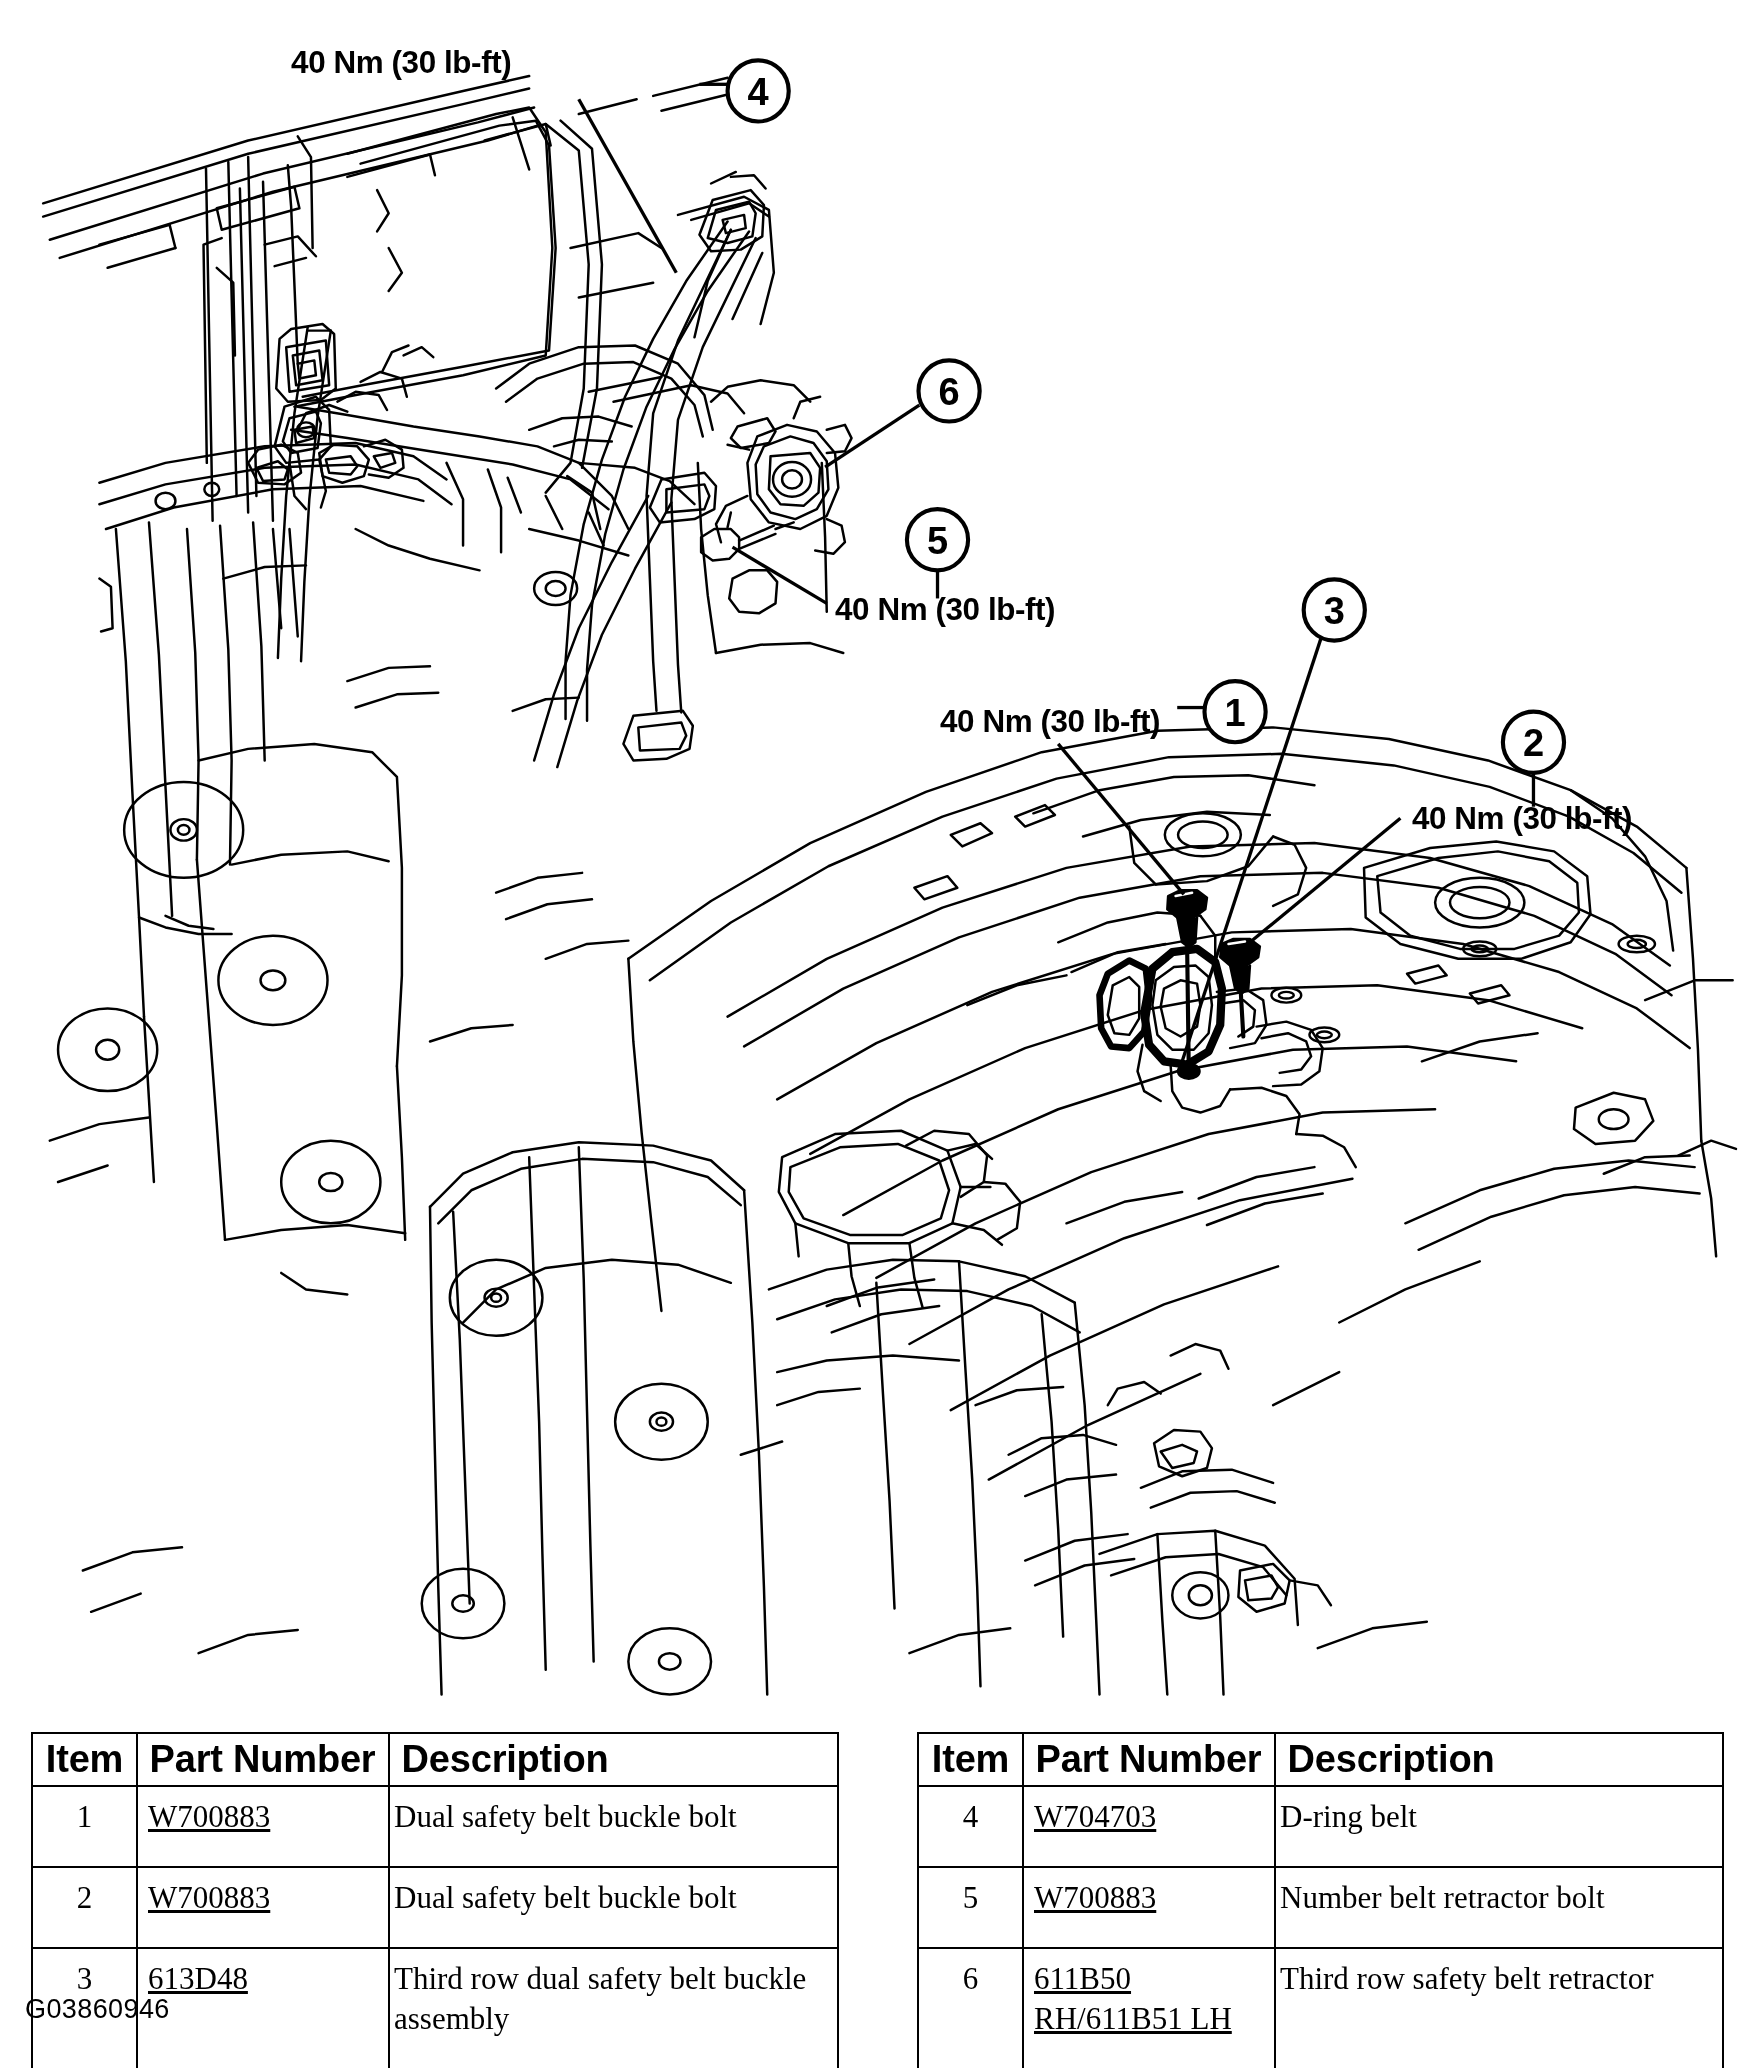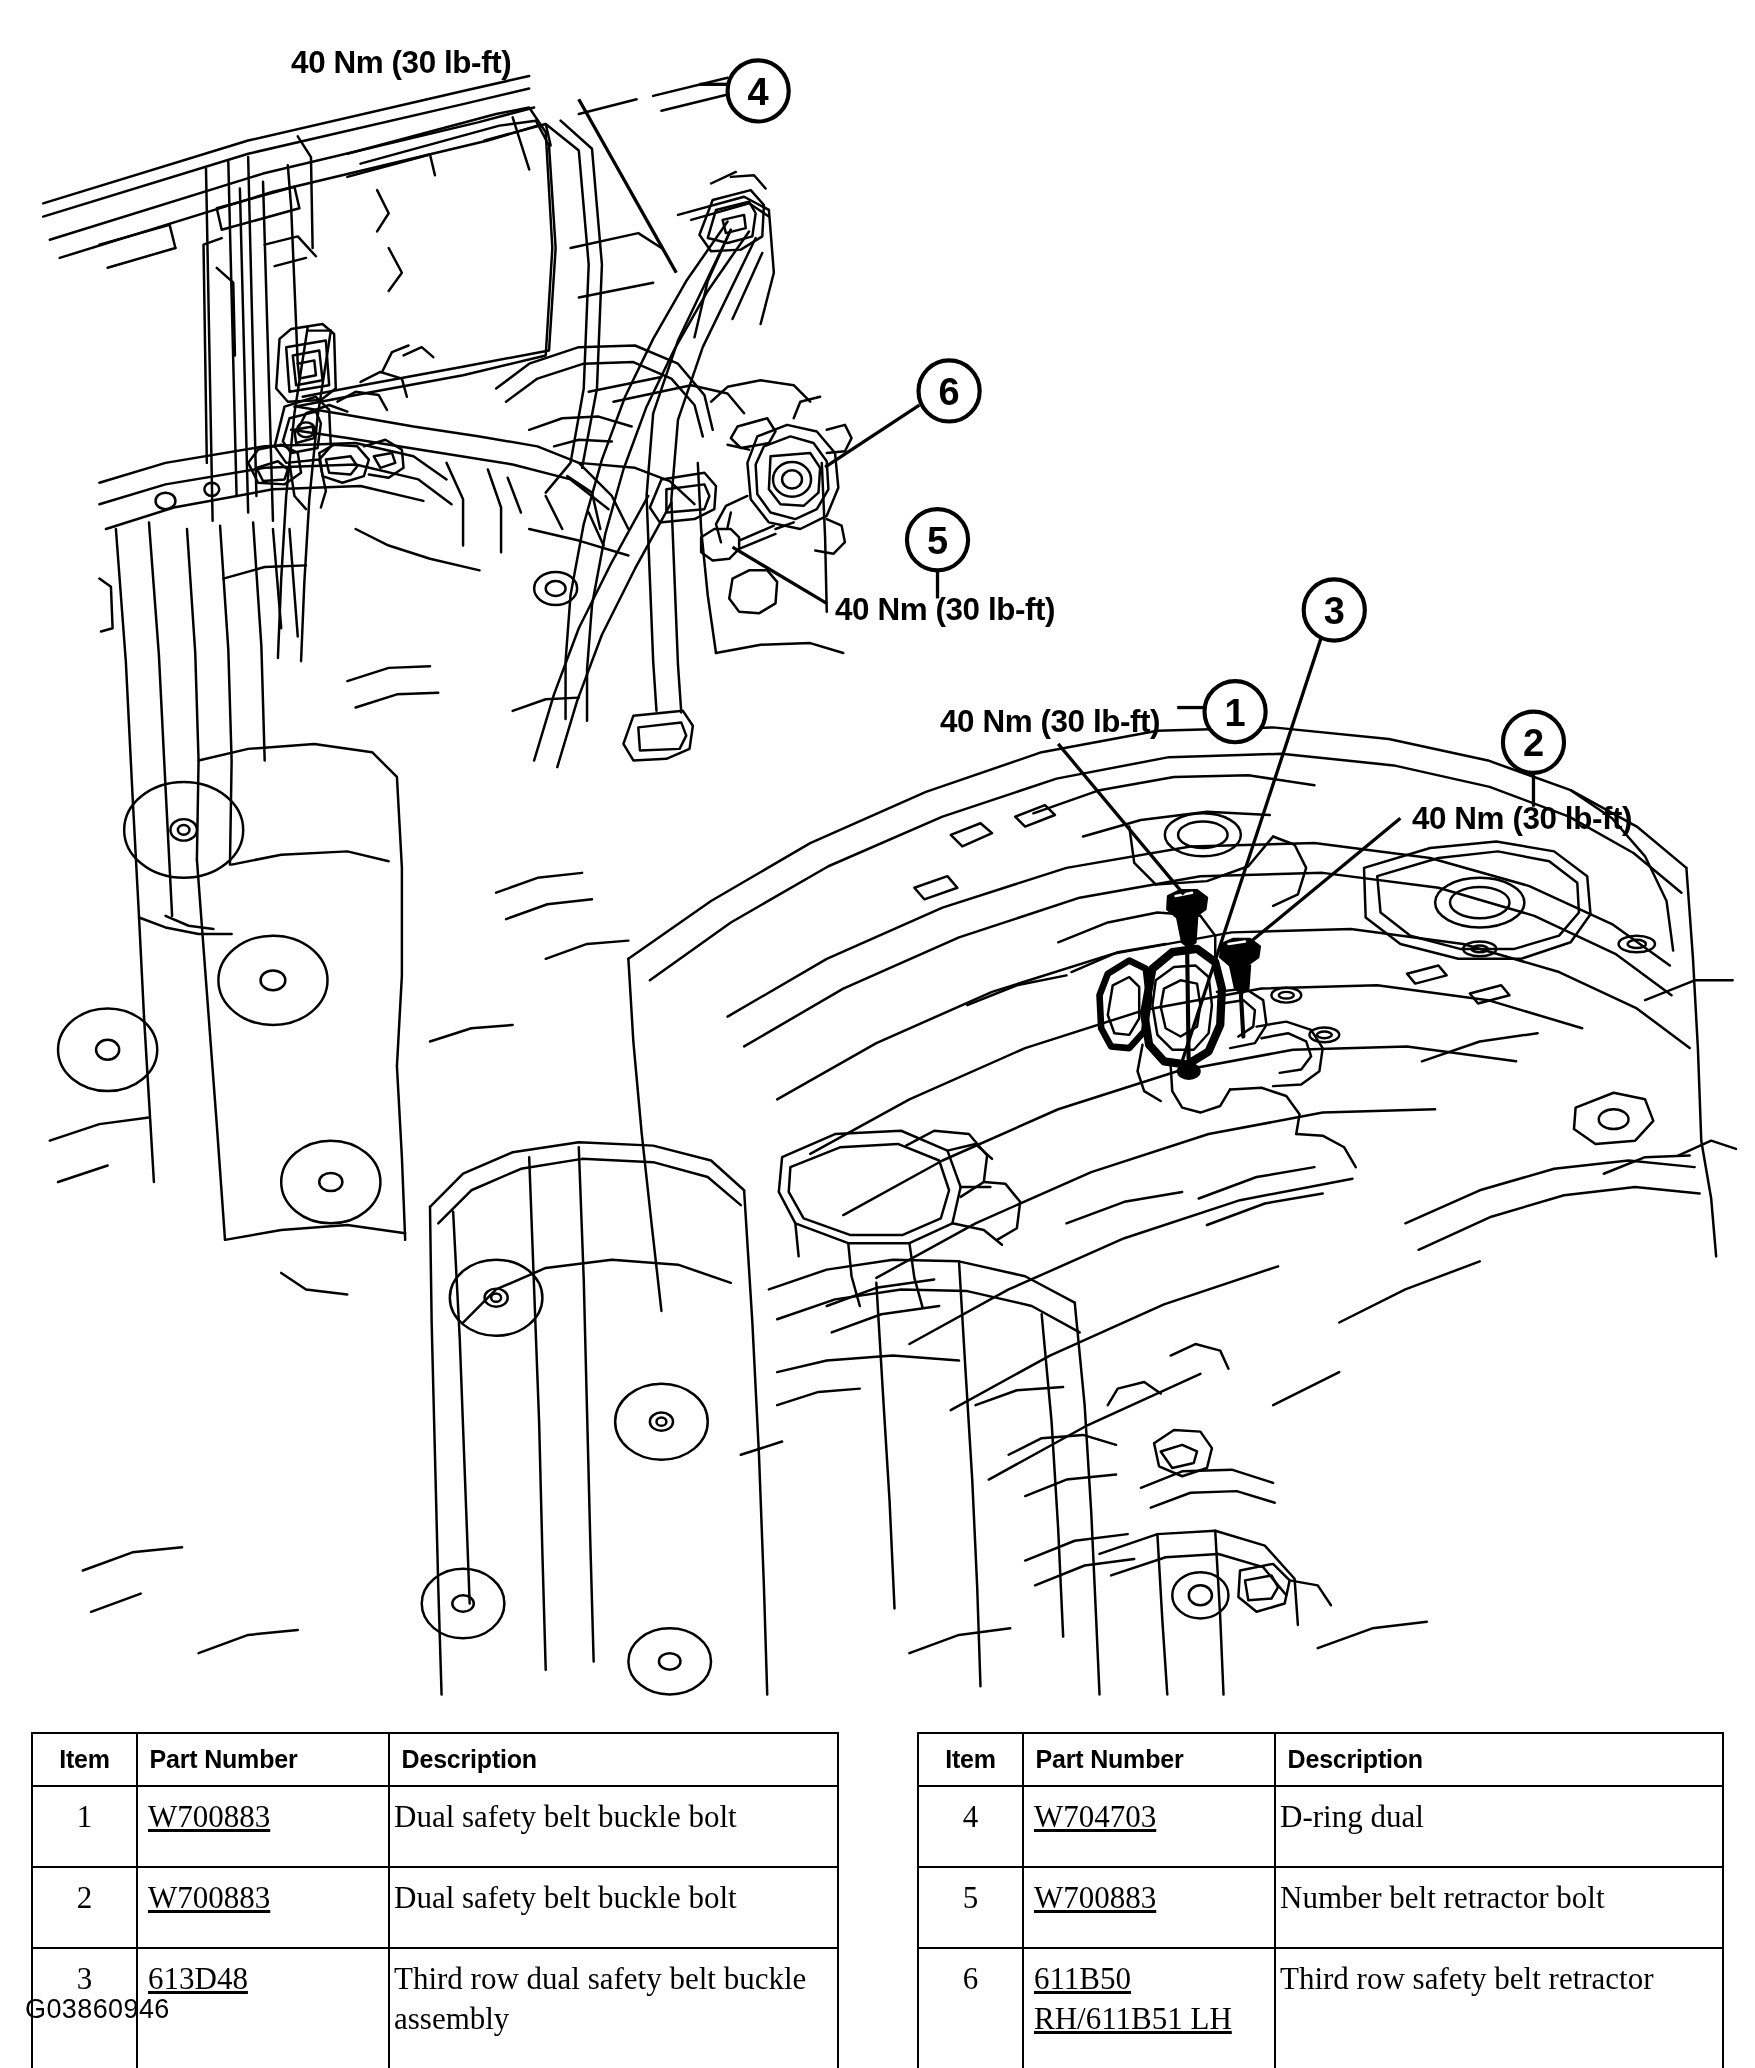--- a/index.html
+++ b/index.html
@@ -45,21 +45,21 @@
   table.parts.right { left: 917px; width: 807px; }
 
   table.parts td, table.parts th {
     border: 2.5px solid #000;
     padding: 0;
     vertical-align: middle;
   }
   table.parts th {
     font-family: "Liberation Sans", sans-serif;
     font-weight: bold;
-    font-size: 25px;
+    font-size: 38px;
     text-align: left;
     height: 51px;
     padding-left: 11.6px;
     letter-spacing: -0.2px;
   }
   table.parts th.c-item { text-align: center; padding-left: 0; }
 
   table.parts td {
     font-family: "Liberation Serif", serif;
     font-size: 31px;
@@ -561,21 +561,21 @@
       <tr>
         <th class="c-item">Item</th>
         <th>Part Number</th>
         <th>Description</th>
       </tr>
     </thead>
     <tbody>
       <tr class="row-norm">
         <td class="c-item">4</td>
         <td class="c-part">W704703</td>
-        <td class="c-desc">D-ring dual</td>
+        <td class="c-desc">D-ring belt</td>
       </tr>
       <tr class="row-norm">
         <td class="c-item">5</td>
         <td class="c-part">W700883</td>
         <td class="c-desc">Number belt retractor bolt</td>
       </tr>
       <tr class="row-tall">
         <td class="c-item">6</td>
         <td class="c-part">611B50 RH/611B51 LH</td>
         <td class="c-desc">Third row safety belt retractor</td>

